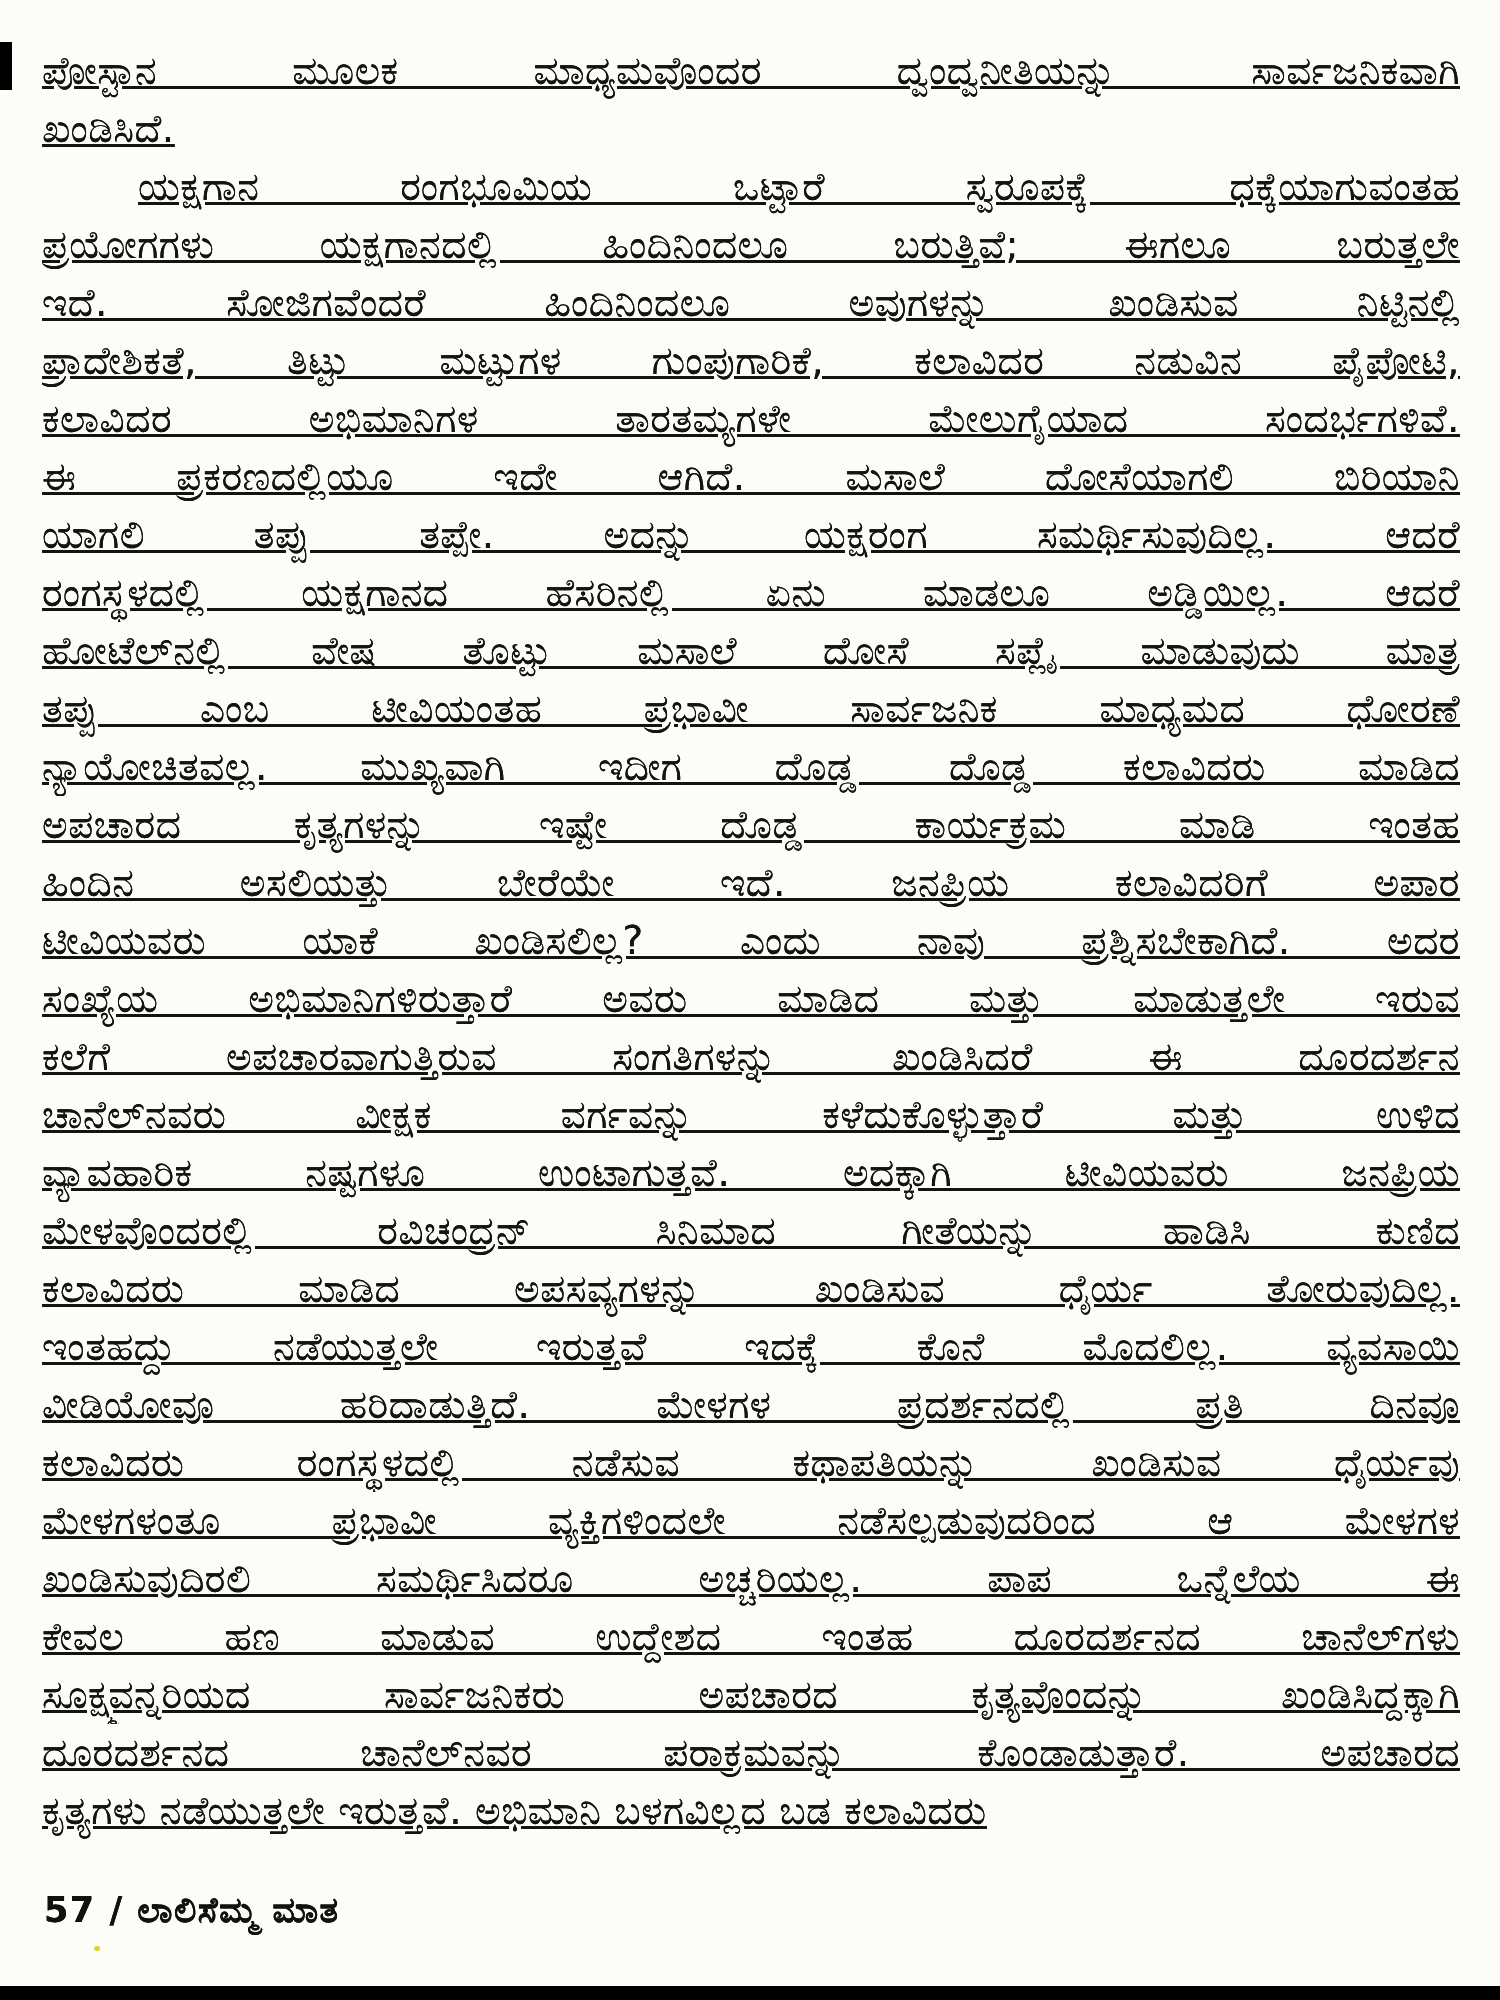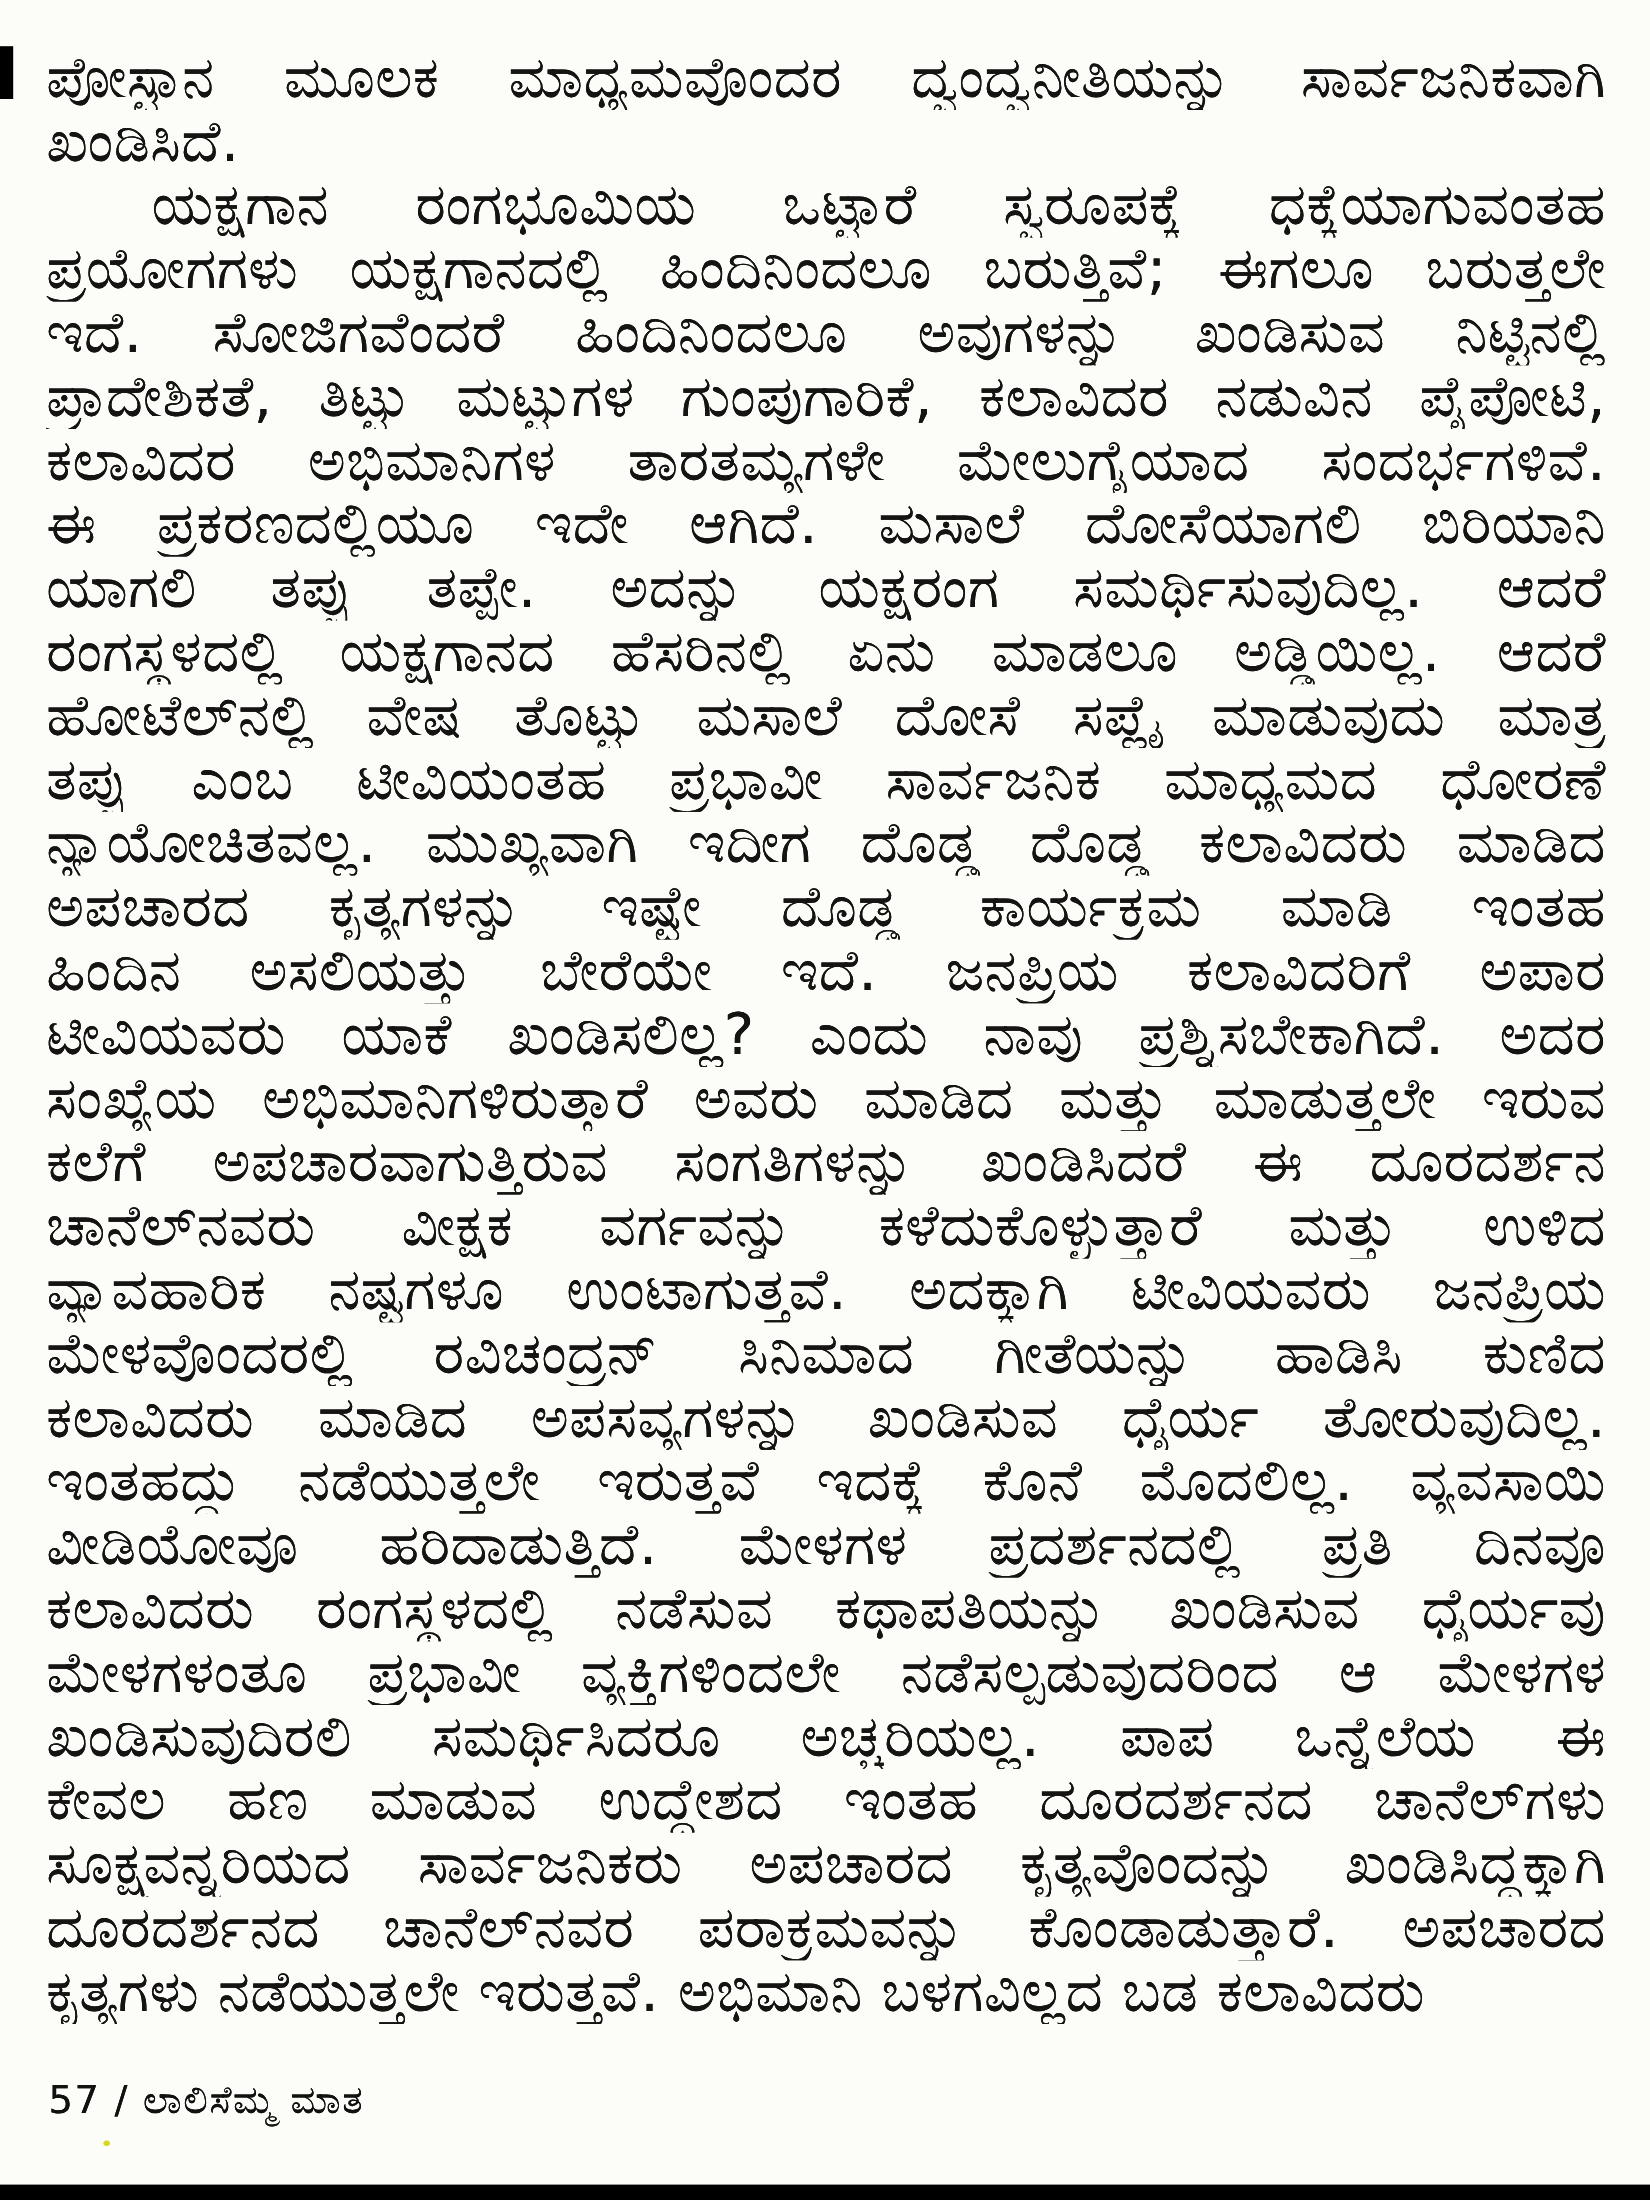--- a/index.html
+++ b/index.html
@@ -22,42 +22,43 @@
   .text-block {
     position: absolute;
     top: 42px;
     left: 42px;
     right: 40px;
   }
   .para {
     margin: 0;
   }
   .line {
-    font-size: 52px;
+    font-size: 39px;
     line-height: 58px;
     height: 58px;
     white-space: nowrap;
     text-align: justify;
     text-align-last: justify;
     letter-spacing: 0.5px;
     overflow: hidden;
     text-shadow: 0 0 0.6px #000;
+    text-decoration: underline;
   }
   .line.short-last {
     text-align-last: left;
   }
   .line.indent {
     text-indent: 96px;
   }
   .footer {
     position: absolute;
     left: 44px;
     top: 1890px;
     font-size: 35px;
-    font-weight: 400;
+    font-weight: 700;
     letter-spacing: 1.5px;
     color: #121110;
     text-shadow: 0 0 0.6px #000;
     text-align: right;
   }
   .bottom-bar {
     position: absolute;
     left: 0;
     right: 0;
     bottom: 0;

